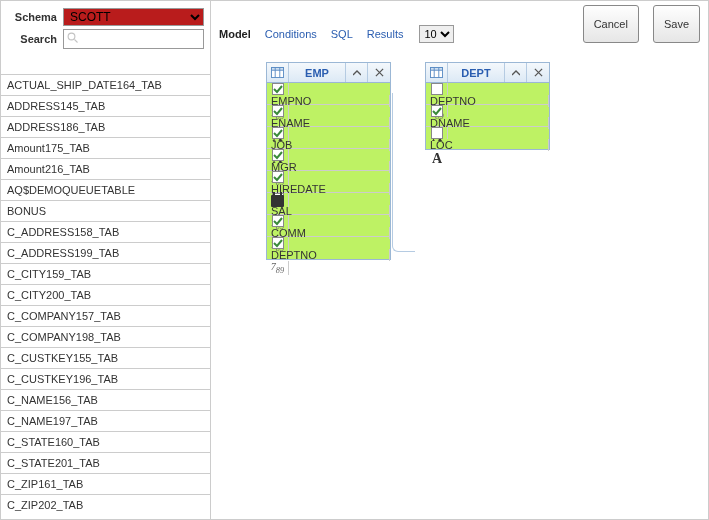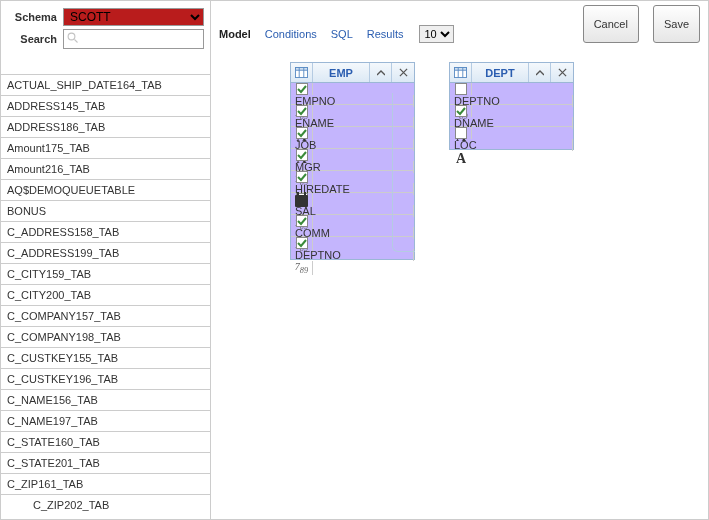--- a/index.html
+++ b/index.html
@@ -82,21 +82,21 @@
   .table-item {
     padding: 4px 6px;
     border-bottom: 1px solid #ccc;
     font-size: 11px;
     color: #333;
     cursor: default;
     white-space: nowrap;
     overflow: hidden;
     text-overflow: ellipsis;
   }
-  .table-item:last-child { border-bottom: none; margin-left: 26px; }
+  .table-item:last-child { border-bottom: none; }
   .right-panel {
     flex: 1;
     display: flex;
     flex-direction: column;
   }
   .toolbar {
     display: flex;
     align-items: flex-end;
     padding: 4px 8px;
     gap: 14px;
@@ -133,22 +133,21 @@
     color: #333;
   }
   .canvas {
     flex: 1;
     position: relative;
     padding: 10px;
   }
   .entity {
     position: absolute;
     border: 1px solid #9bb7d5;
-    background: #c4b5fd;
-    margin-left: 24px;
+    background: #bef264;
   }
   .entity-header {
     display: flex;
     align-items: center;
     background: linear-gradient(#f4f8fc, #dce9f5);
     border-bottom: 1px solid #9bb7d5;
     height: 20px;
   }
   .hdr-cell {
     display: flex;

